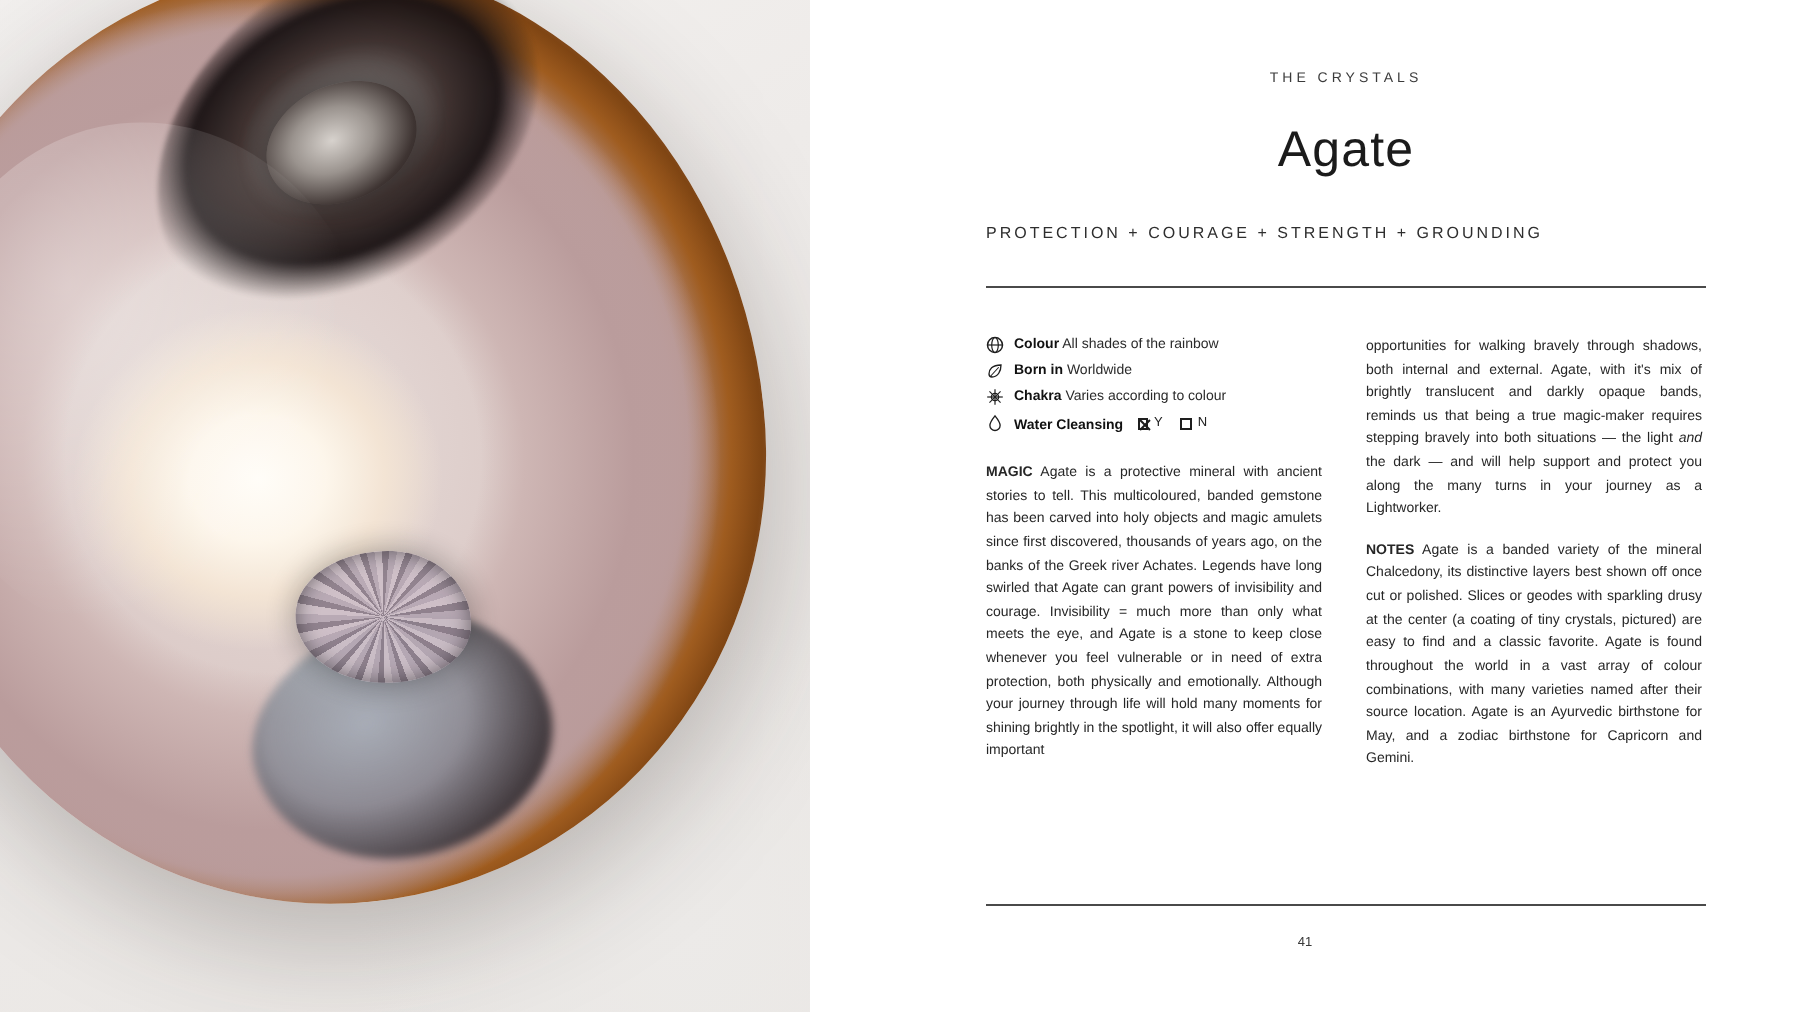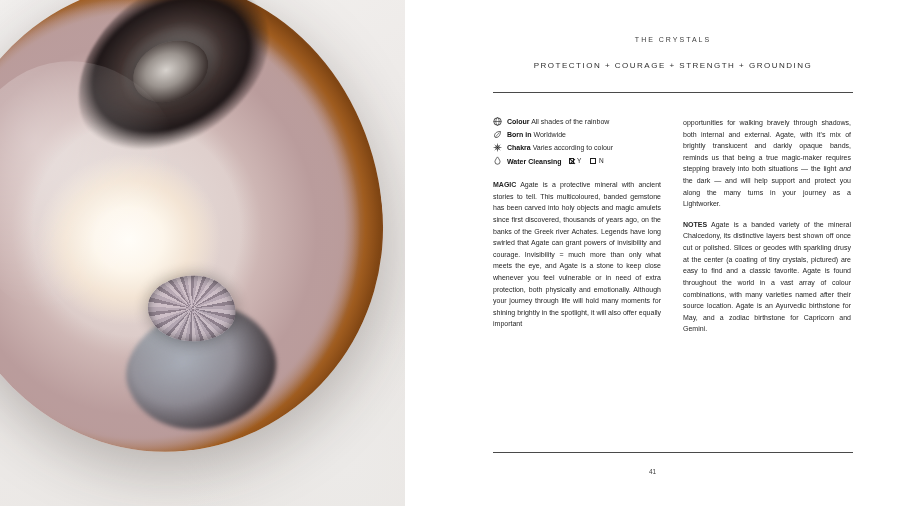--- a/index.html
+++ b/index.html
@@ -170,21 +170,21 @@
   .title {
     text-align: center;
     font-family: "Liberation Sans", sans-serif;
     font-weight: 400;
     font-size: 25px;
     letter-spacing: .6px;
     color: #1b1b1b;
     margin: 0 0 22px 0;
   }
   .subtitle {
-    text-align: center;
+    text-align: left;
     font-size: 8px;
     letter-spacing: 1.5px;
     color: #2e2e2e;
     text-transform: uppercase;
     margin: 0 0 22px 0;
   }
   .rule {
     border: 0;
     border-top: 1px solid #4a4a4a;
     margin: 0;
@@ -287,20 +287,21 @@
       <div class="agate-cool"></div>
       <div class="agate-druzy"></div>
       <div class="agate-gloss"></div>
     </div>
   </div>
 
   <div class="text-pane">
     <div class="content">
 
       <div class="eyebrow">THE CRYSTALS</div>
+      <h1 class="title">Agate</h1>
       <div class="subtitle">PROTECTION + COURAGE + STRENGTH + GROUNDING</div>
       <hr class="rule top">
 
       <div class="cols">
 
         <div class="col left">
 
           <div class="facts">
 
             <div class="fact">

